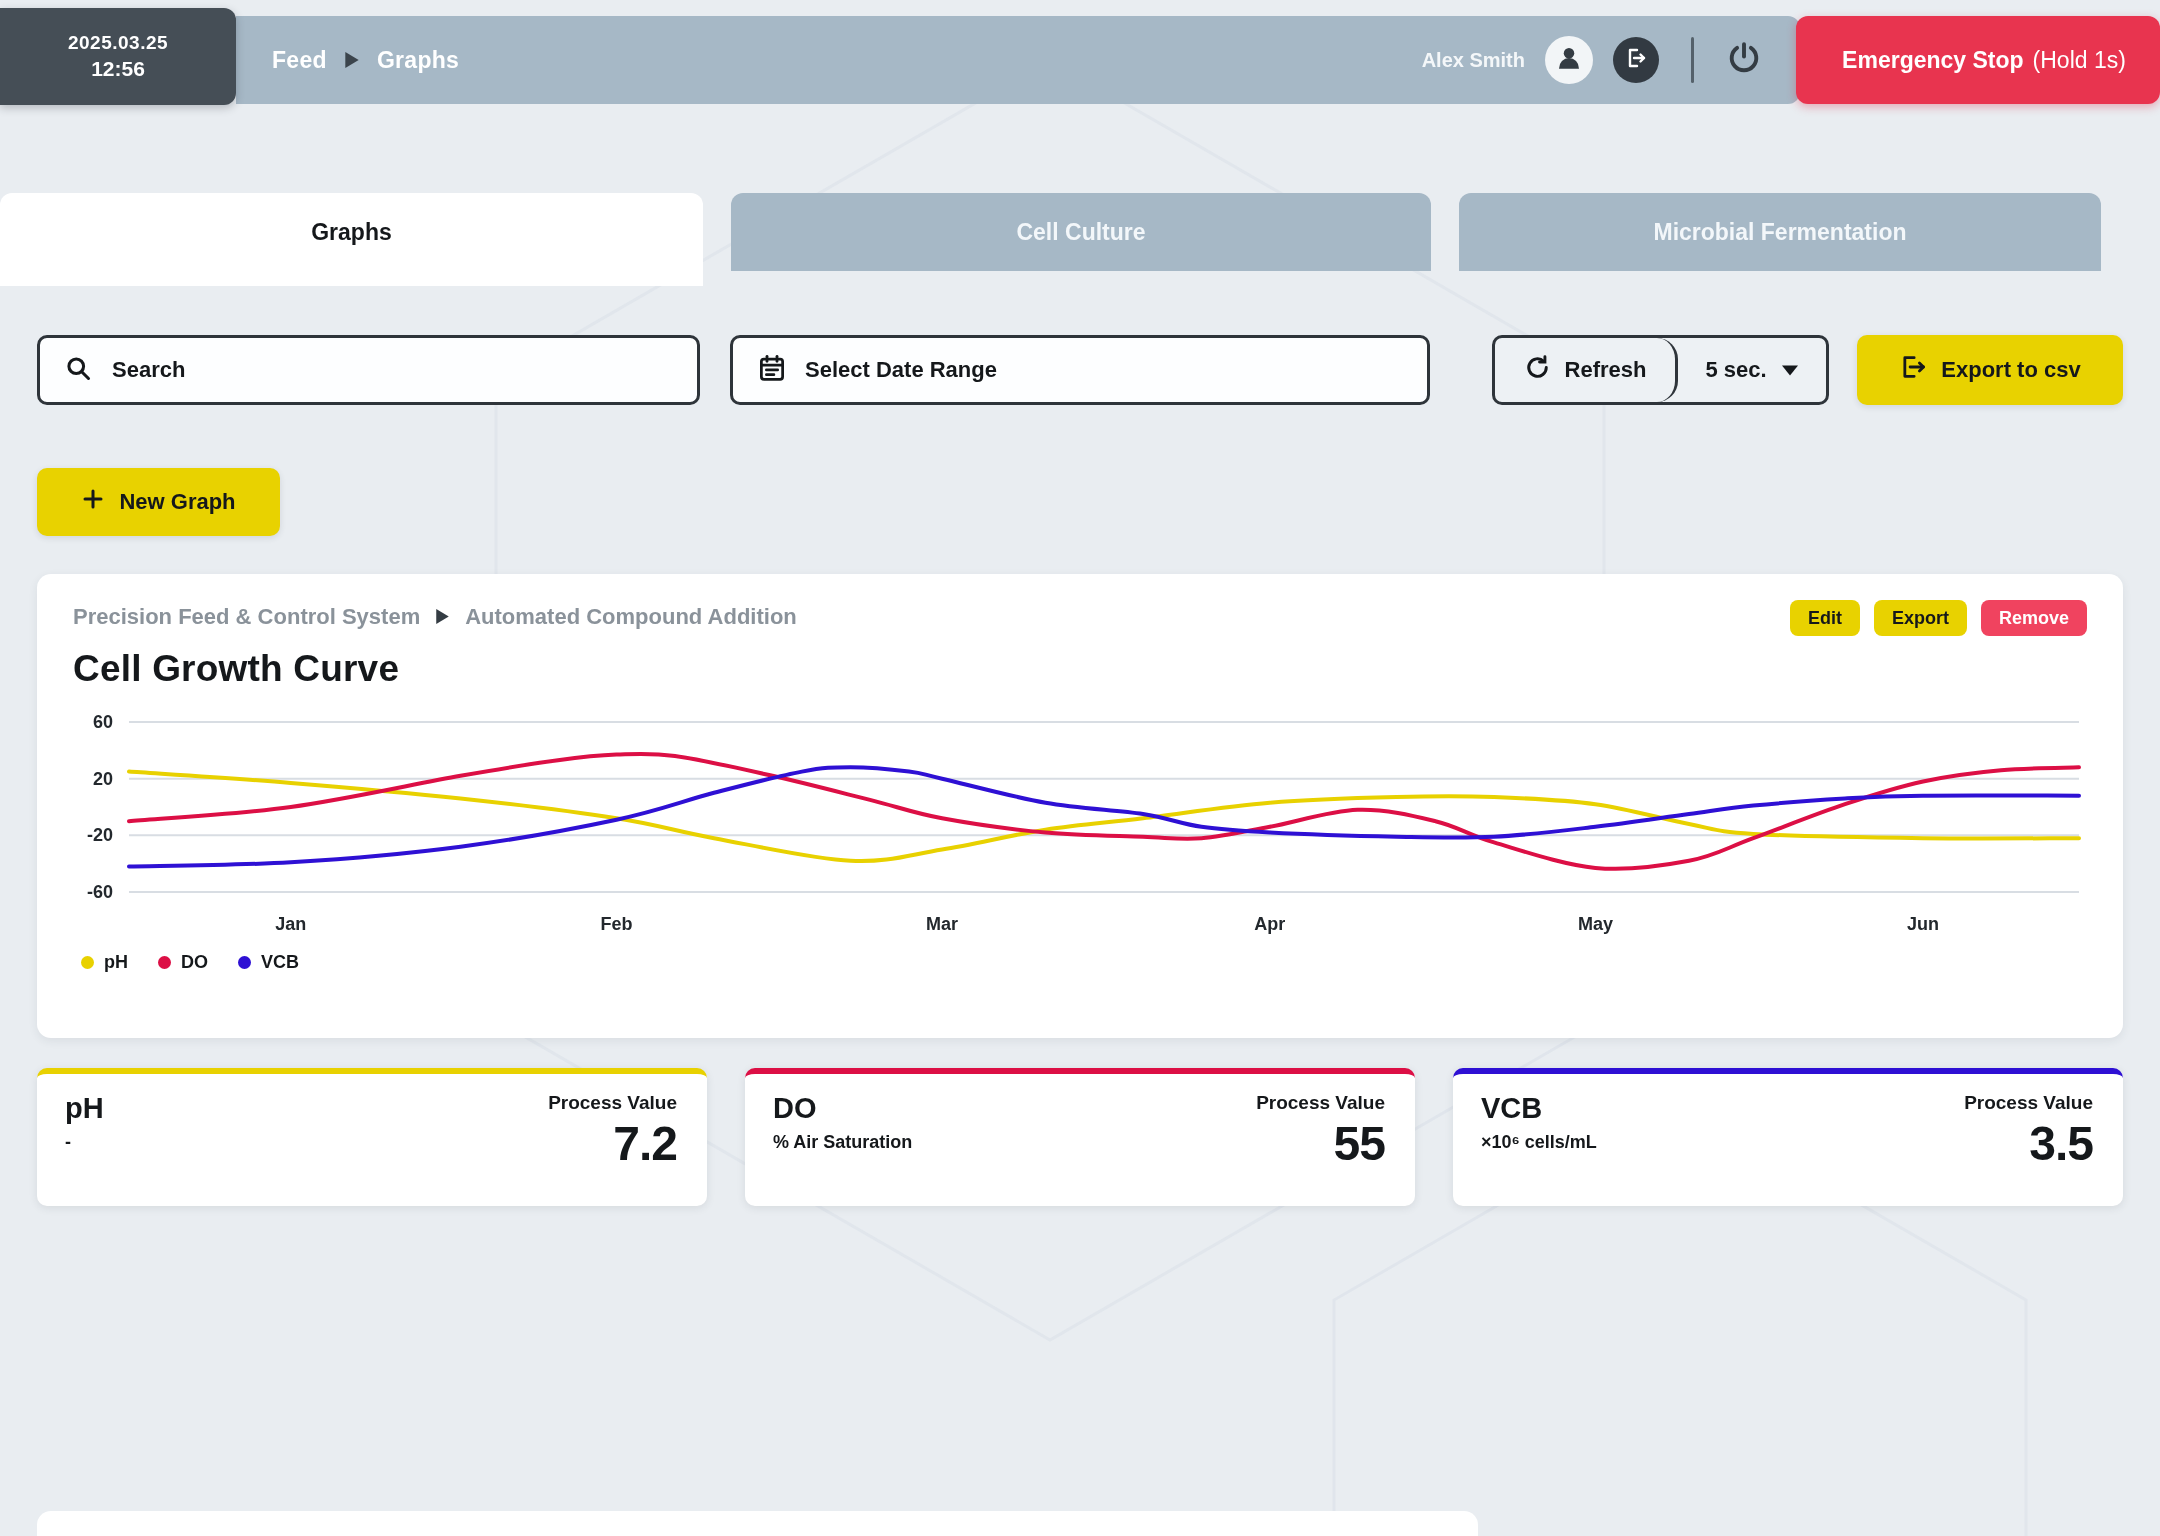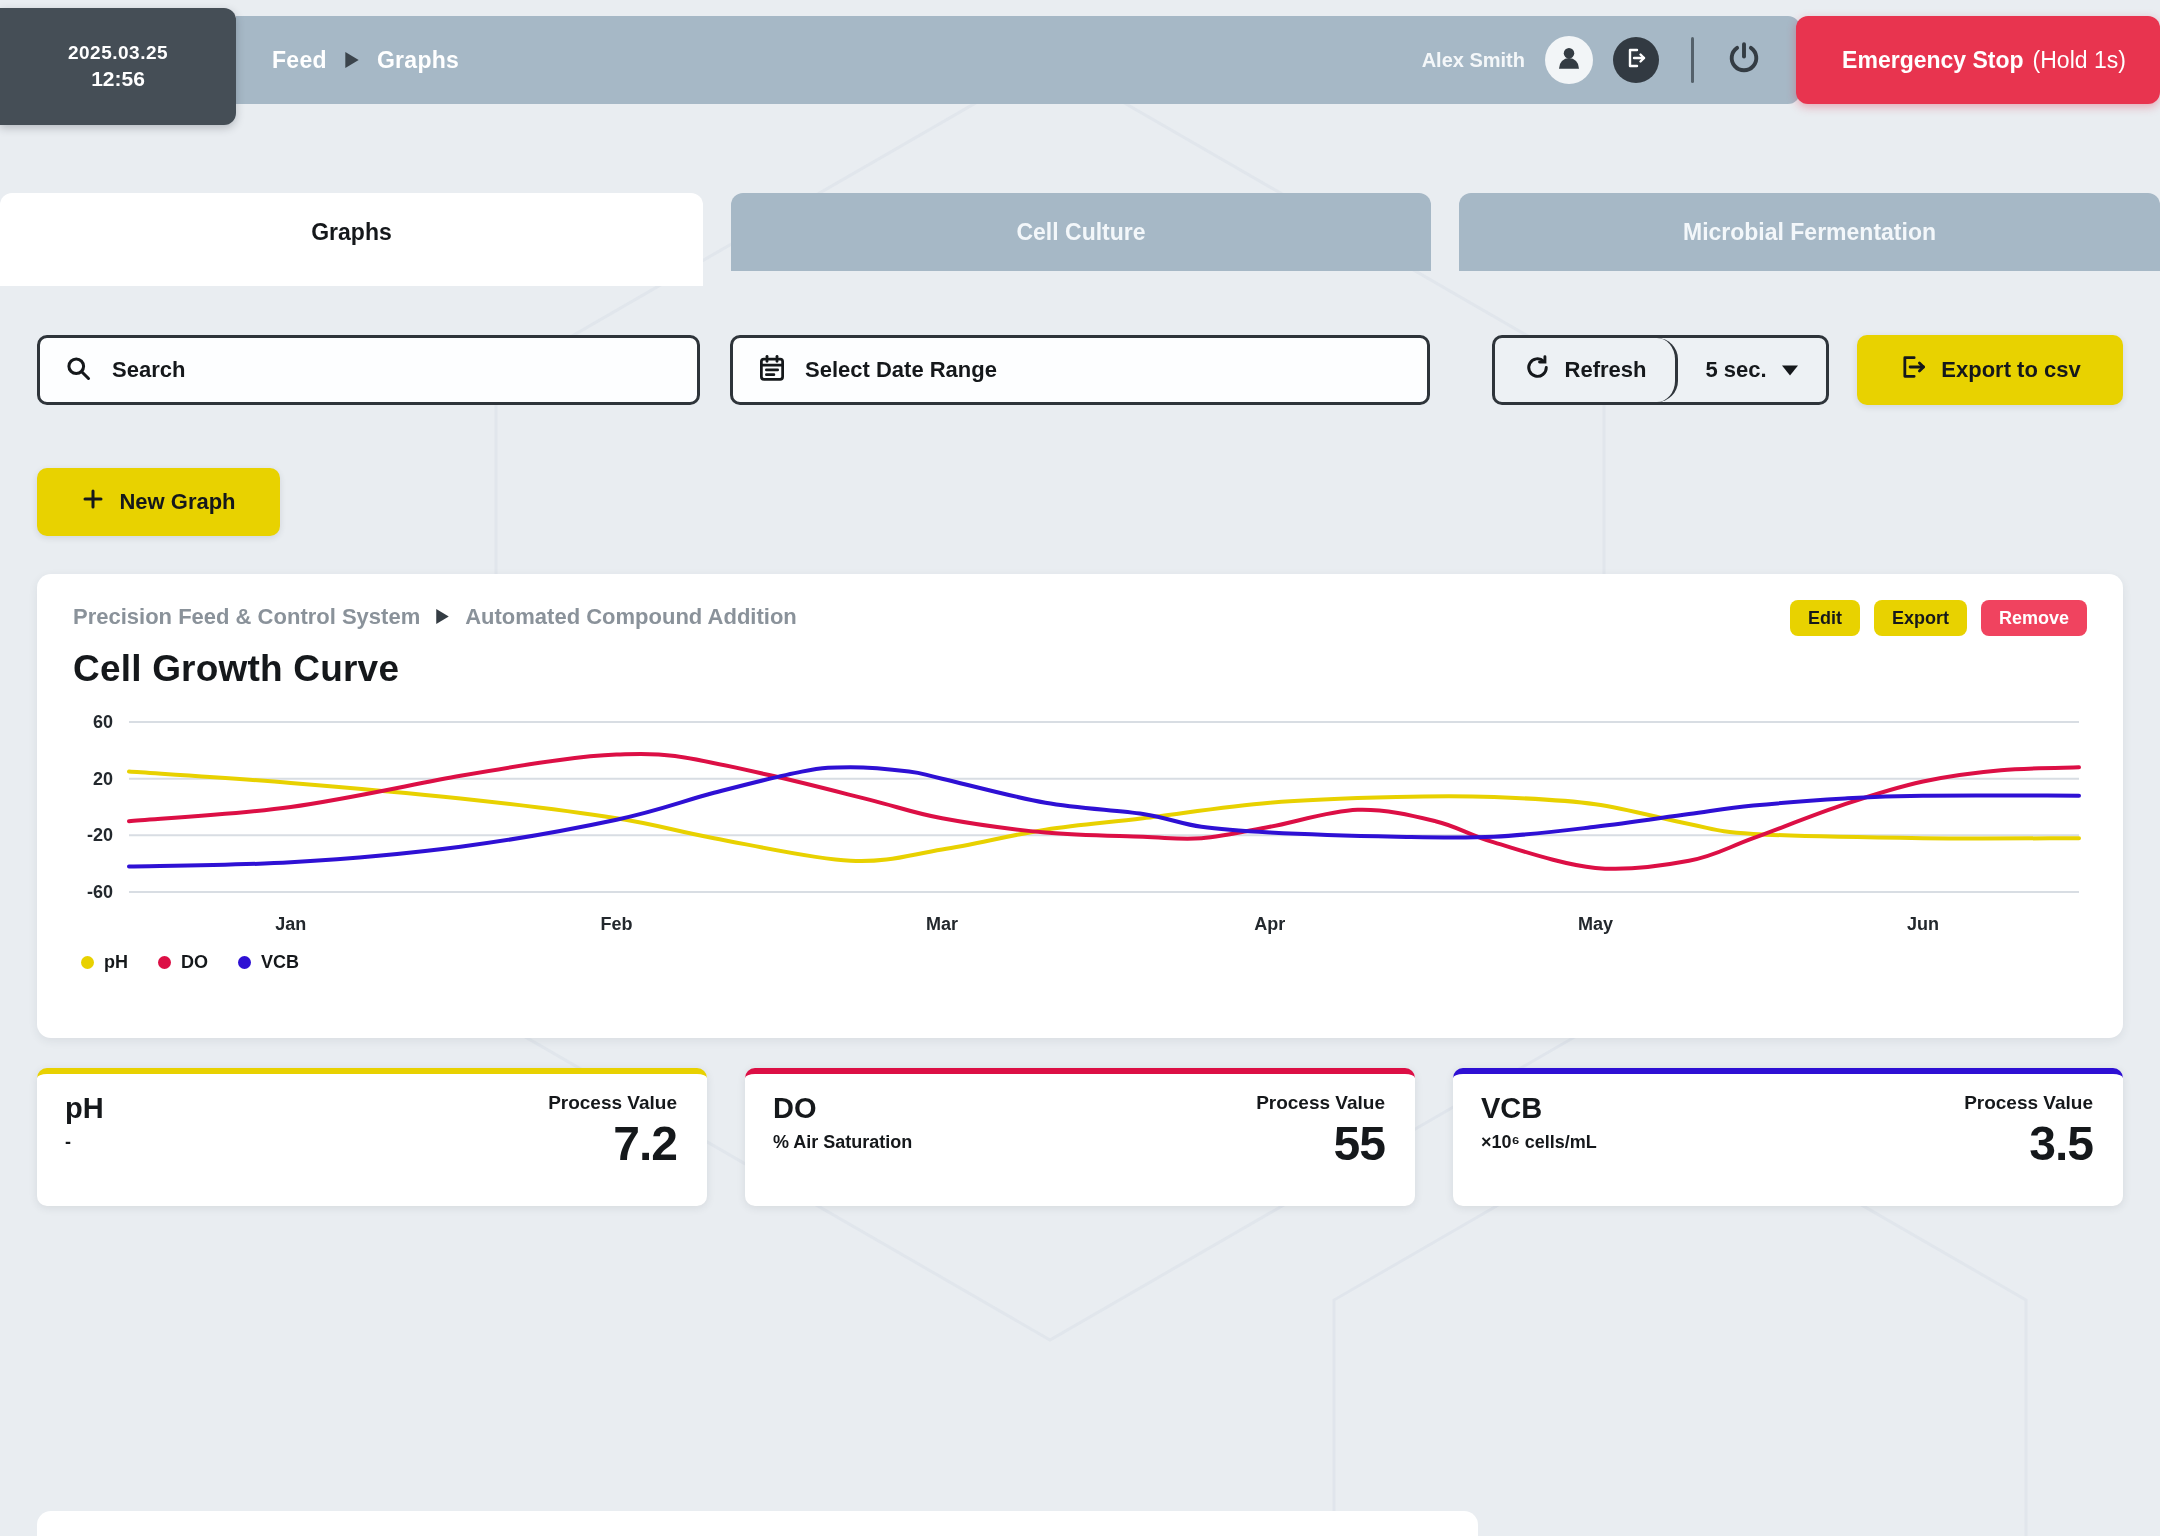--- a/index.html
+++ b/index.html
@@ -3,21 +3,21 @@
 <meta charset="utf-8">
 <style>
   html,body{margin:0;padding:0;background:#e9edf1;}
   body{font-family:"Liberation Sans",sans-serif;color:#15181b;}
   .page{position:relative;width:2160px;height:1536px;background:#e9edf1;overflow:hidden;}
 
   
   .watermark{position:absolute;inset:0;z-index:0;pointer-events:none;}
 
   
-  .clock-box{position:absolute;left:0;top:8px;width:236px;height:117px;background:#454e56;
+  .clock-box{position:absolute;left:0;top:8px;width:236px;height:97px;background:#454e56;
     border-radius:0 12px 12px 0;display:flex;flex-direction:column;align-items:center;justify-content:center;
     color:#fff;z-index:6;box-shadow:0 3px 8px rgba(30,40,50,.25);}
   .clock-date{font-size:19px;font-weight:700;letter-spacing:.5px;}
   .clock-time{font-size:21px;font-weight:700;margin-top:3px;}
 
   .header-bar{position:absolute;left:236px;top:16px;width:1564px;height:88px;background:#a6b8c6;
     border-radius:0 12px 12px 0;display:flex;align-items:center;padding:0 38px 0 36px;box-sizing:border-box;z-index:5;}
   .breadcrumb{display:flex;align-items:center;gap:18px;color:#fff;font-size:23px;font-weight:700;letter-spacing:.3px;}
   .header-right{margin-left:auto;display:flex;align-items:center;gap:20px;}
   .user-name{color:#f4f7f9;font-size:20px;font-weight:700;}
@@ -32,21 +32,21 @@
   .emergency-btn .b{font-weight:800;}
   .emergency-btn .r{font-weight:500;}
 
   
   .tabs{position:absolute;top:193px;left:0;width:2160px;display:flex;gap:28px;z-index:2;}
   .tab{height:78px;display:flex;align-items:center;justify-content:center;font-size:23px;font-weight:700;
     border-radius:12px 12px 0 0;cursor:pointer;box-sizing:border-box;}
   .tab.inactive{background:#a6b8c6;color:#f3f7fa;}
   .tab.active{background:#fff;color:#15181b;position:relative;}
   .tab.active::after{content:"";position:absolute;top:100%;left:0;width:100%;height:15px;background:#fff;}
-  .tab-1{width:703px;}.tab-2{width:700px;}.tab-3{width:701px;}
+  .tab-1{width:703px;}.tab-2{width:700px;}.tab-3{width:642px;}
 
   
   .field{position:absolute;top:335px;height:70px;background:#fdfeff;border:3px solid #2e343a;border-radius:10px;
     display:flex;align-items:center;padding:0 24px;gap:18px;box-sizing:border-box;z-index:2;}
   .search-box{left:37px;width:663px;}
   .date-box{left:730px;width:700px;cursor:pointer;}
   .field-label{font-size:22px;font-weight:700;color:#15181b;}
   .search-input{border:none;outline:none;background:transparent;font-family:"Liberation Sans",sans-serif;
     font-size:22px;font-weight:700;color:#0f172a;width:100%;}
   .search-input::placeholder{color:#15181b;opacity:1;}

